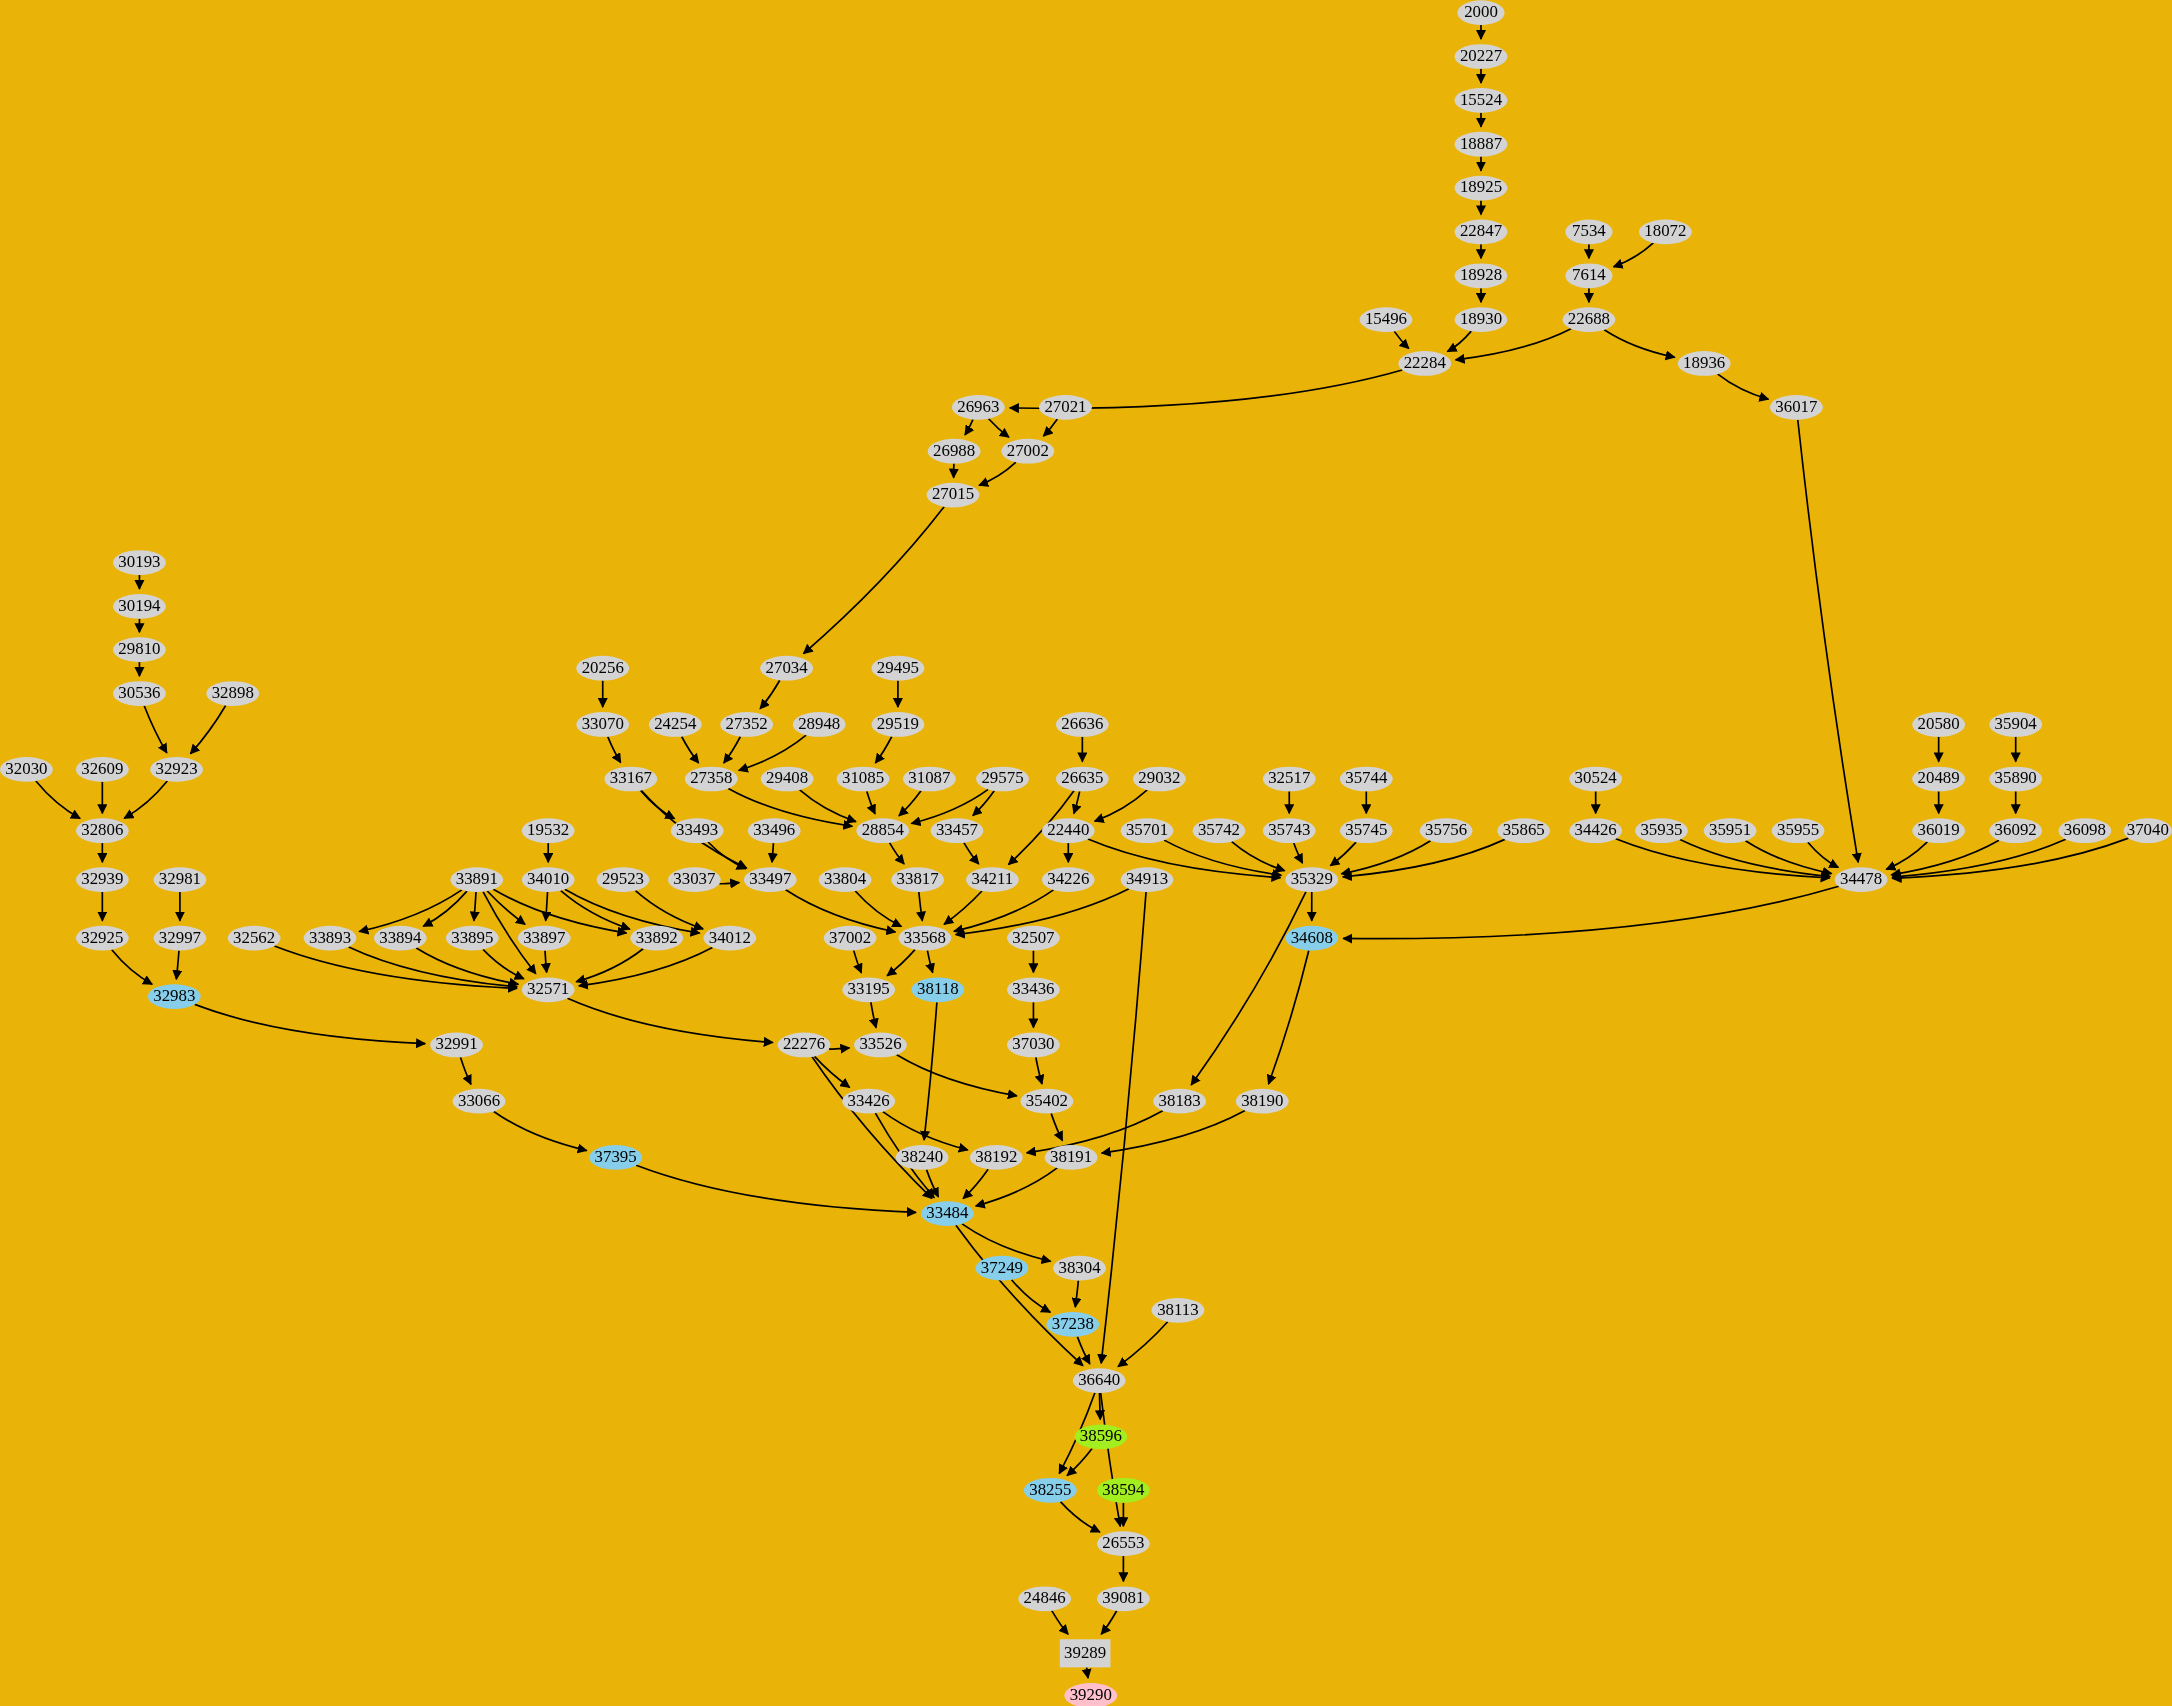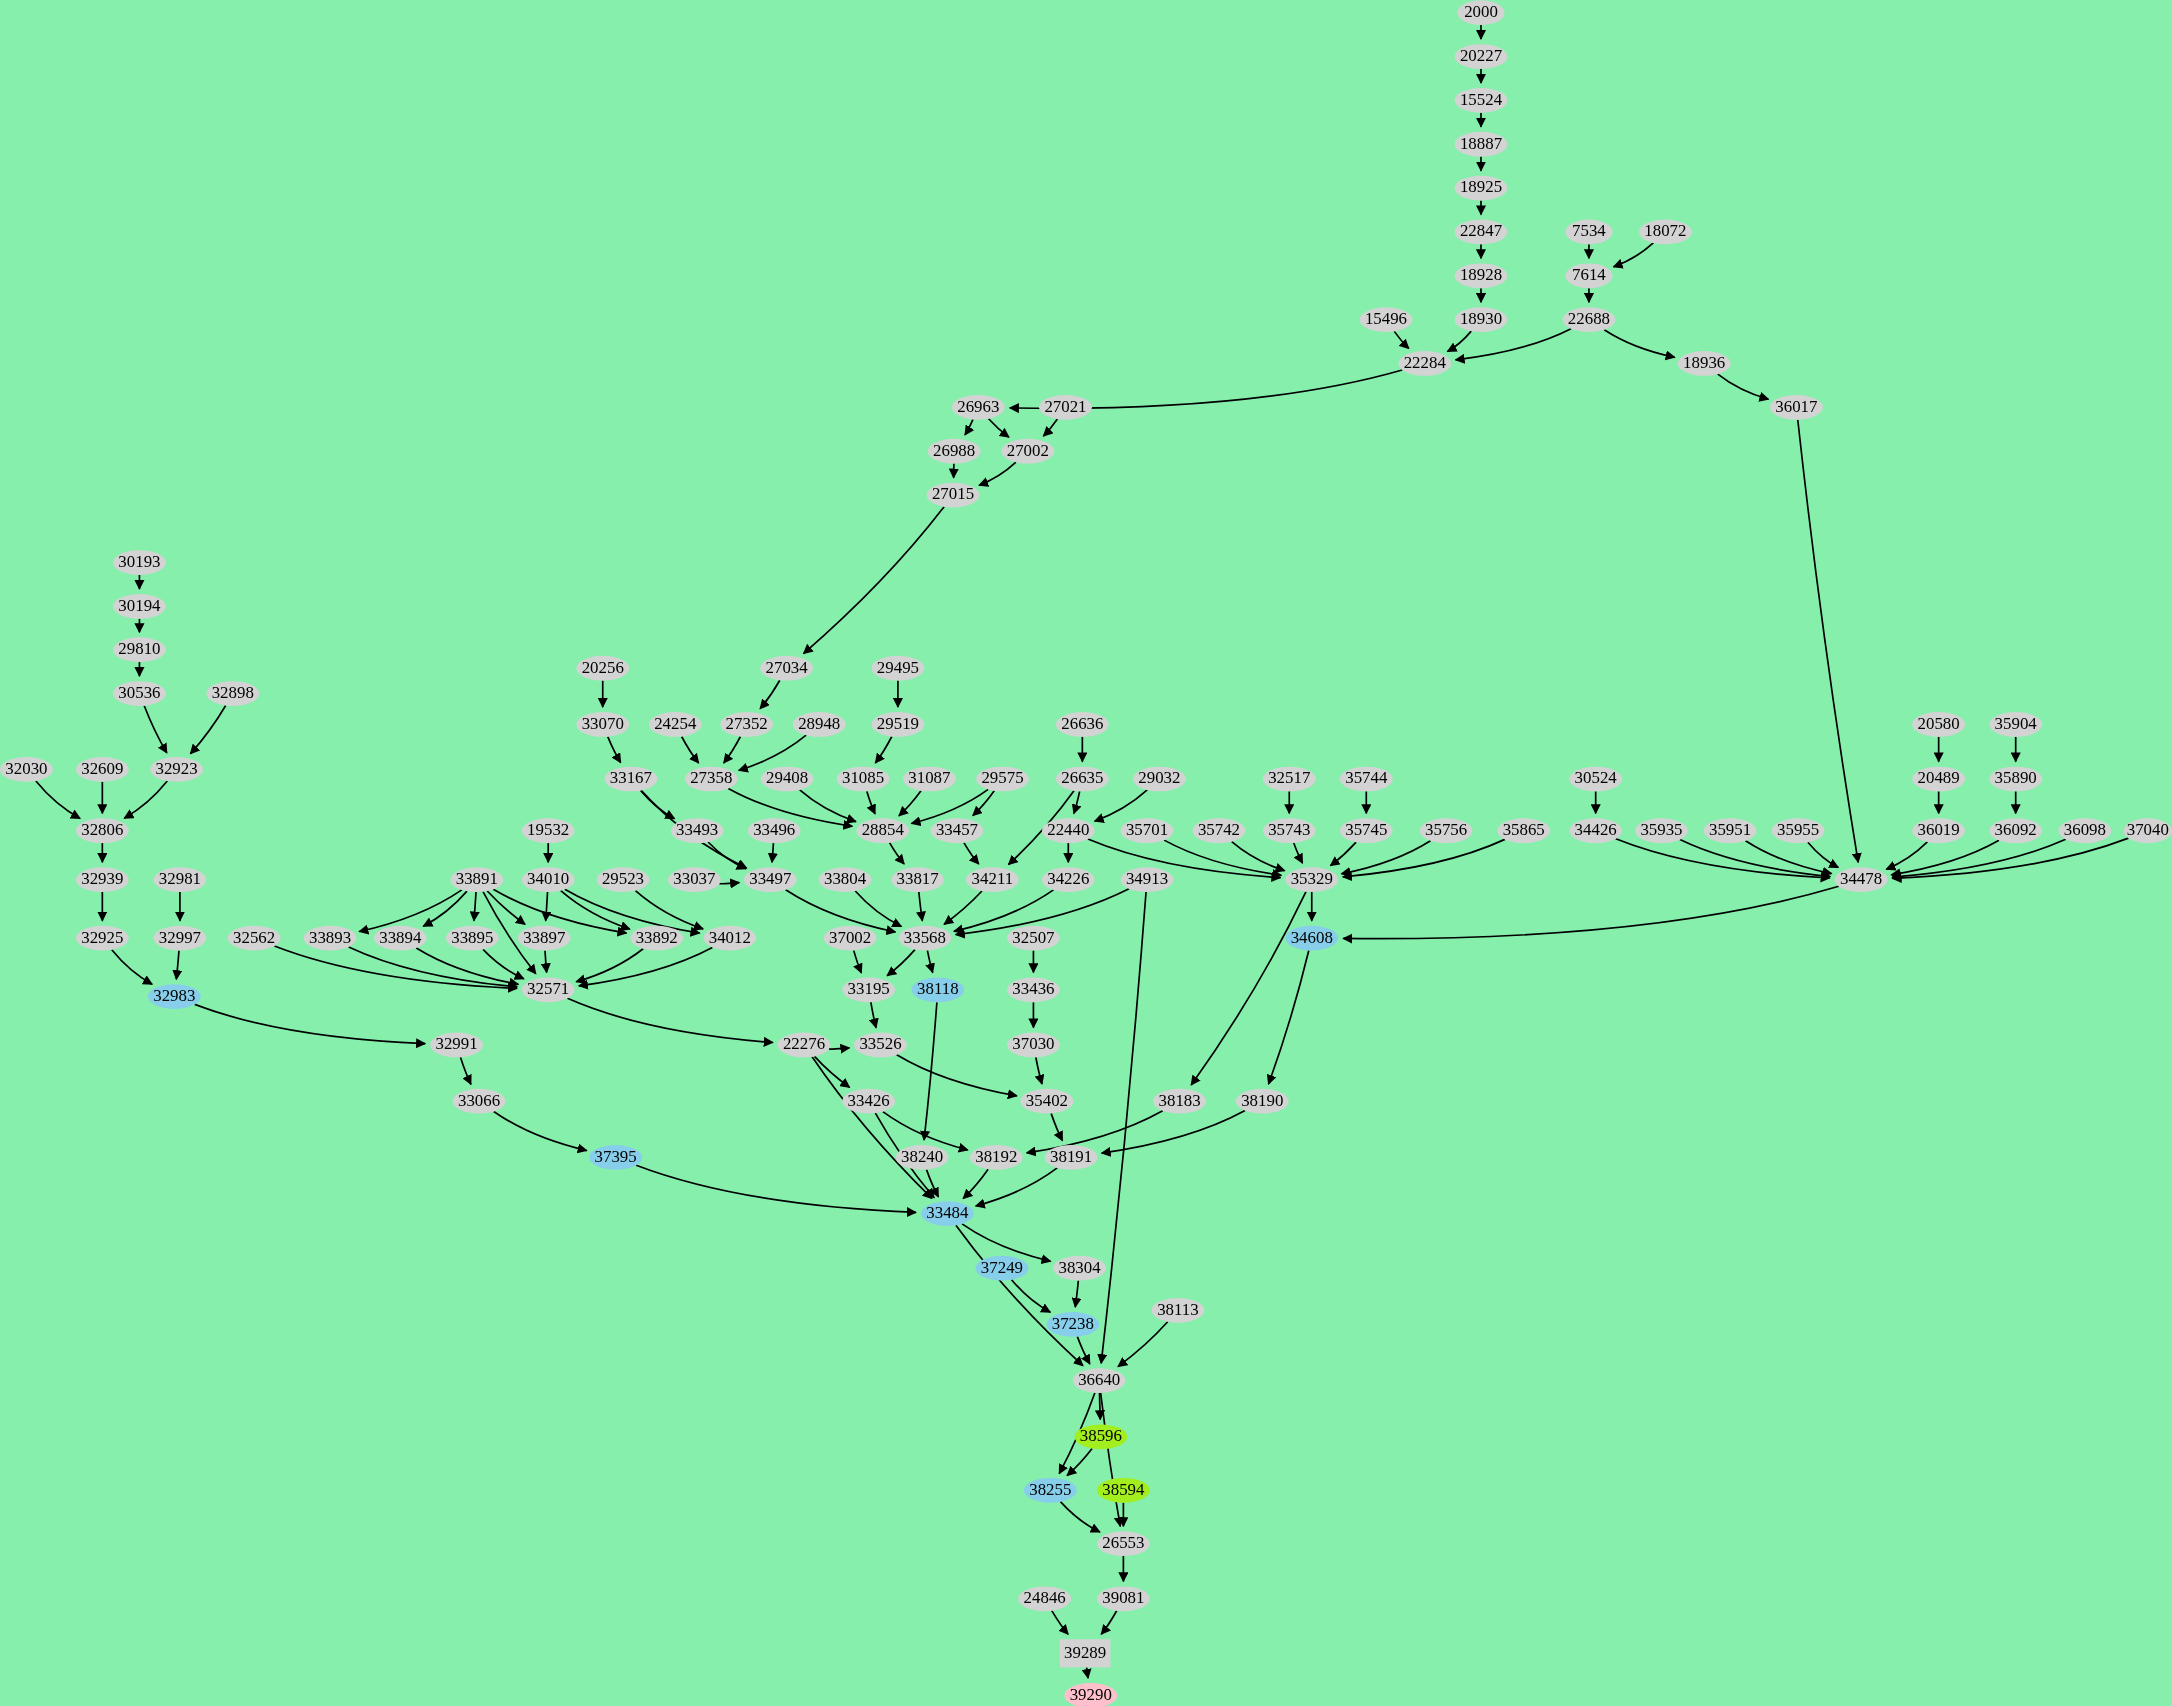--- a/index.html
+++ b/index.html
@@ -1,18 +1,18 @@
 <!DOCTYPE html>
 <html style="font-size:9px"><head>
 <meta charset="utf-8">
 <title>Dependency DAG</title>
 <style>
   html,body{margin:0;padding:0;background:#ffffff;}
   body{font-family:"Liberation Serif", serif;}
-  #stage{position:relative;width:2172px;height:1707px;background:#86efac;overflow:hidden;}
+  #stage{position:relative;width:2172px;height:1707px;background:#eab308;overflow:hidden;}
   svg#graph{display:block;width:2172px;height:1707px;}
   .edge{fill:none;stroke:#000000;stroke-width:3;}
   .node-ellipse{stroke:none;}
   .node-rect{stroke:none;}
   .node-label{font-family:"Liberation Serif", serif;font-size:30px;fill:#000;text-anchor:middle;dominant-baseline:middle;}
 </style>
 </head>
 <body>
 
 <div id="stage">

